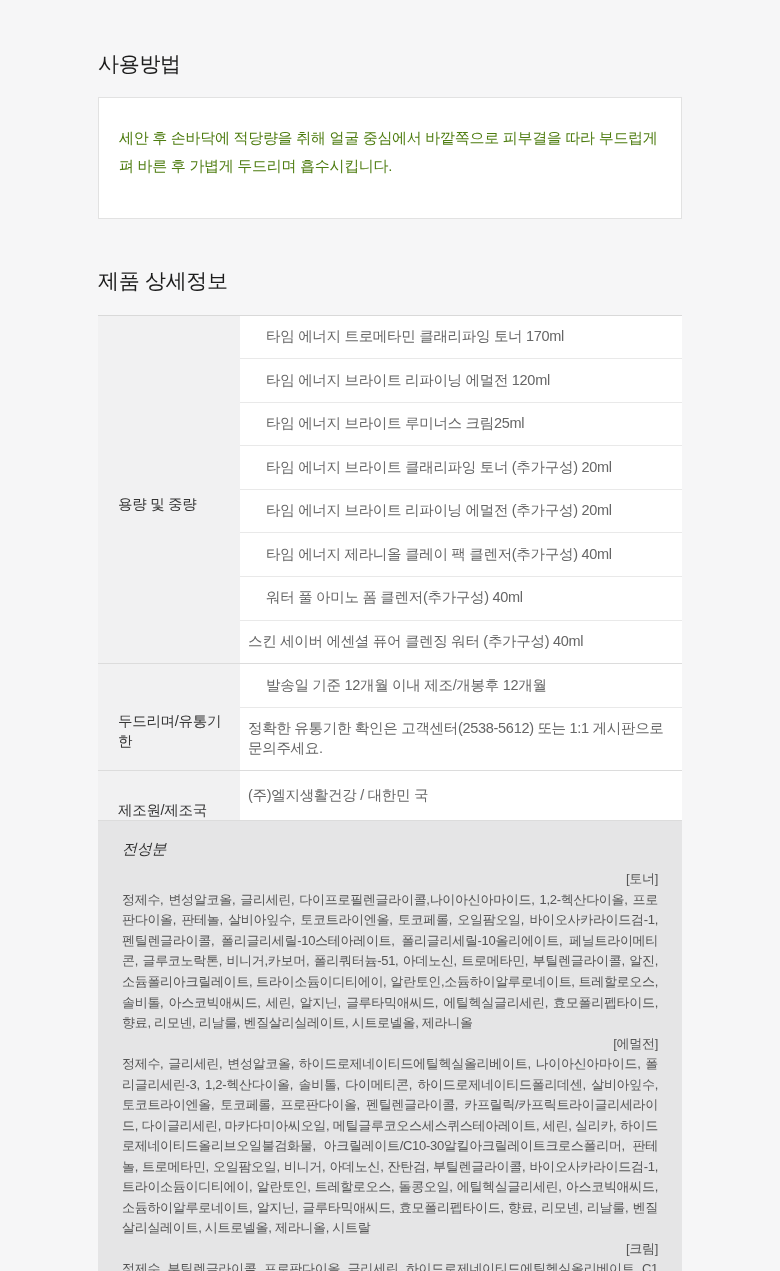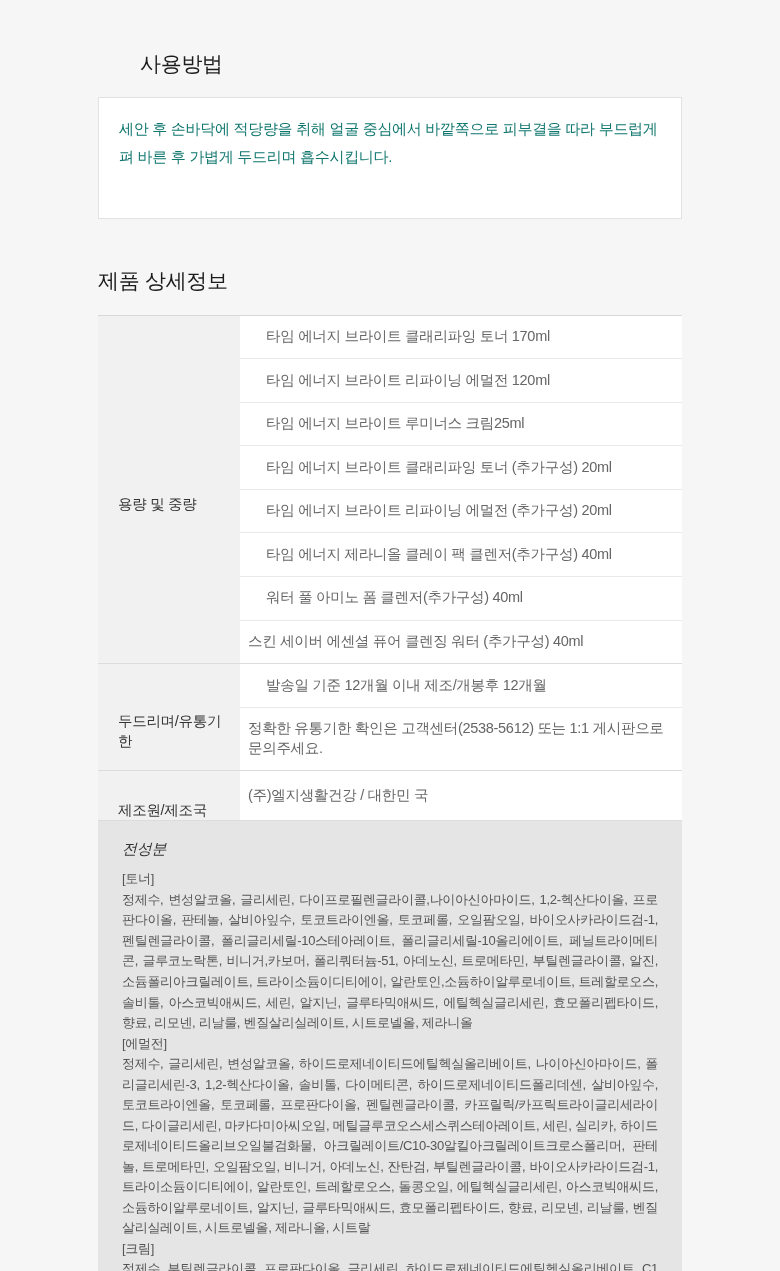--- a/index.html
+++ b/index.html
@@ -17,29 +17,29 @@
     width: 584px;
     margin: 0 auto;
     padding-top: 50px;
   }
   .section-title {
     font-size: 21px;
     font-weight: 500;
     color: #1c1c1c;
     line-height: 1.3;
   }
-  .usage-title { margin-bottom: 20px; margin-left: 42px; }
+  .usage-title { margin-bottom: 20px; }
   .usage-box {
     background: #ffffff;
     border: 1px solid #e2e2e2;
     height: 122px;
-    padding: 17px 20px;
+    padding: 26px 20px;
     font-size: 15px;
     line-height: 1.85;
-    color: #0f766e;
+    color: #4d7c0f;
     overflow: hidden;
   }
   .detail-title {
     margin-top: 48px;
     margin-bottom: 20px;
   }
   table.spec-table {
     width: 100%;
     border-collapse: collapse;
     border-top: 1px solid #d9d9d9;
@@ -75,20 +75,21 @@
     font-size: 15px;
     color: #333333;
     font-weight: 500;
     margin-bottom: 10px;
     font-style: italic;
   }
   .ing-section-name {
     font-size: 13px;
     line-height: 1.58;
     color: #555555;
+    text-align: right;
   }
   .ing-section-text {
     font-size: 13px;
     line-height: 1.58;
     color: #555555;
     text-align: justify;
     word-break: break-all;
   }
 </style>
 </head>
@@ -101,21 +102,21 @@
   <div class="usage-box">
     <p>세안 후 손바닥에 적당량을 취해 얼굴 중심에서 바깥쪽으로 피부결을 따라 부드럽게 펴 바른 후 가볍게 두드리며 흡수시킵니다.</p>
   </div>
 
   <h2 class="section-title detail-title">제품 상세정보</h2>
 
   <table class="spec-table">
     <tbody>
       <tr>
         <td class="spec-label" rowspan="8">용량 및 중량</td>
-        <td class="spec-value">타임 에너지 브라이트 클래리파잉 토너 170ml</td>
+        <td class="spec-value">타임 에너지 트로메타민 클래리파잉 토너 170ml</td>
       </tr>
       <tr>
         <td class="spec-value">타임 에너지 브라이트 리파이닝 에멀전 120ml</td>
       </tr>
       <tr>
         <td class="spec-value">타임 에너지 브라이트 루미너스 크림25ml</td>
       </tr>
       <tr>
         <td class="spec-value">타임 에너지 브라이트 클래리파잉 토너 (추가구성) 20ml</td>
       </tr>

